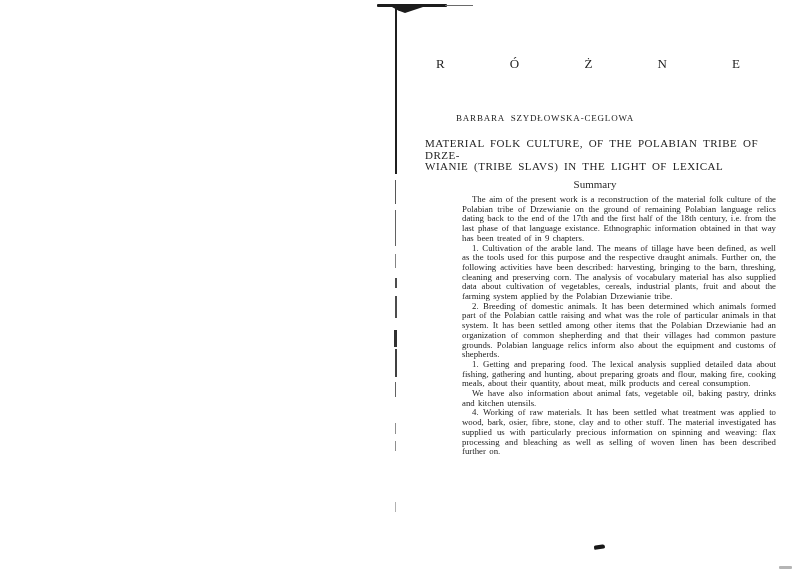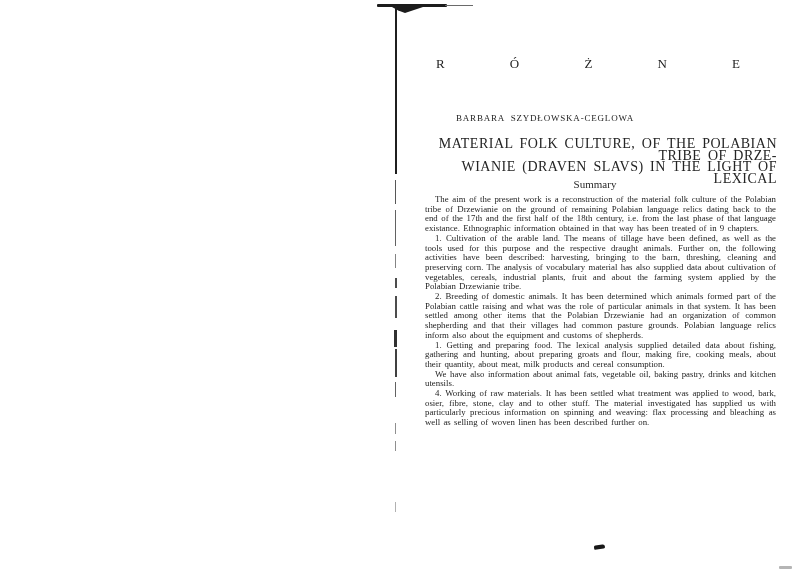--- a/index.html
+++ b/index.html
@@ -56,40 +56,40 @@
   }
   .author {
     position: absolute;
     left: 456px; top: 113px;
     font-size: 9px; letter-spacing: 0.8px; word-spacing: 3px;
     color: #242424;
   }
   .title-block {
     position: absolute;
     left: 425px; top: 138px; width: 352px;
-    text-align: right;
-    font-size: 14px; line-height: 11.5px;
+    text-align: left;
+    font-size: 11px; line-height: 11.5px;
     letter-spacing: 0.5px; word-spacing: 2.5px;
     color: #242424;
   }
   .summary-heading {
     position: absolute;
     left: 425px; top: 178px; width: 340px;
     text-align: center;
     font-size: 11px; color: #2a2a2a;
   }
   .body-text {
     position: absolute;
     left: 425px; top: 195px; width: 351px;
     font-size: 8.8px; line-height: 9.7px;
     text-align: justify;
     word-spacing: 1.1px;
     color: #242424;
   }
-  .body-text p { text-indent: 10px; }
+  .body-text p { text-indent: 10px; margin-left: 37px; }
 </style>
 </head>
 <body>
 
 <div class="page">
 
   <div class="ink spine-topbar"></div>
   <div class="ink spine-topbar-tail"></div>
   <div class="ink spine-blob"></div>
   <div class="seg s1"></div>
@@ -112,21 +112,21 @@
     <span>Ó</span>
     <span>Ż</span>
     <span>N</span>
     <span>E</span>
   </div>
 
   <div class="author">BARBARA SZYDŁOWSKA-CEGLOWA</div>
 
   <div class="title-block">
     <div>MATERIAL FOLK CULTURE, OF THE POLABIAN TRIBE OF DRZE-</div>
-    <div>WIANIE (DRAVEN SLAVS) IN THE LIGHT OF LEXICAL</div>
+    <div>WIANIE (TRIBE SLAVS) IN THE LIGHT OF LEXICAL</div>
   </div>
 
   <div class="summary-heading">Summary</div>
 
   <div class="body-text">
     <p>The aim of the present work is a reconstruction of the material folk culture of the Polabian tribe of Drzewianie on the ground of remaining Polabian language relics dating back to the end of the 17th and the first half of the 18th century, i.e. from the last phase of that language existance. Ethnographic information obtained in that way has been treated of in 9 chapters.</p>
     <p>1. Cultivation of the arable land. The means of tillage have been defined, as well as the tools used for this purpose and the respective draught animals. Further on, the following activities have been described: harvesting, bringing to the barn, threshing, cleaning and preserving corn. The analysis of vocabulary material has also supplied data about cultivation of vegetables, cereals, industrial plants, fruit and about the farming system applied by the Polabian Drzewianie tribe.</p>
     <p>2. Breeding of domestic animals. It has been determined which animals formed part of the Polabian cattle raising and what was the role of particular animals in that system. It has been settled among other items that the Polabian Drzewianie had an organization of common shepherding and that their villages had common pasture grounds. Polabian language relics inform also about the equipment and customs of shepherds.</p>
     <p>1. Getting and preparing food. The lexical analysis supplied detailed data about fishing, gathering and hunting, about preparing groats and flour, making fire, cooking meals, about their quantity, about meat, milk products and cereal consumption.</p>
     <p>We have also information about animal fats, vegetable oil, baking pastry, drinks and kitchen utensils.</p>

